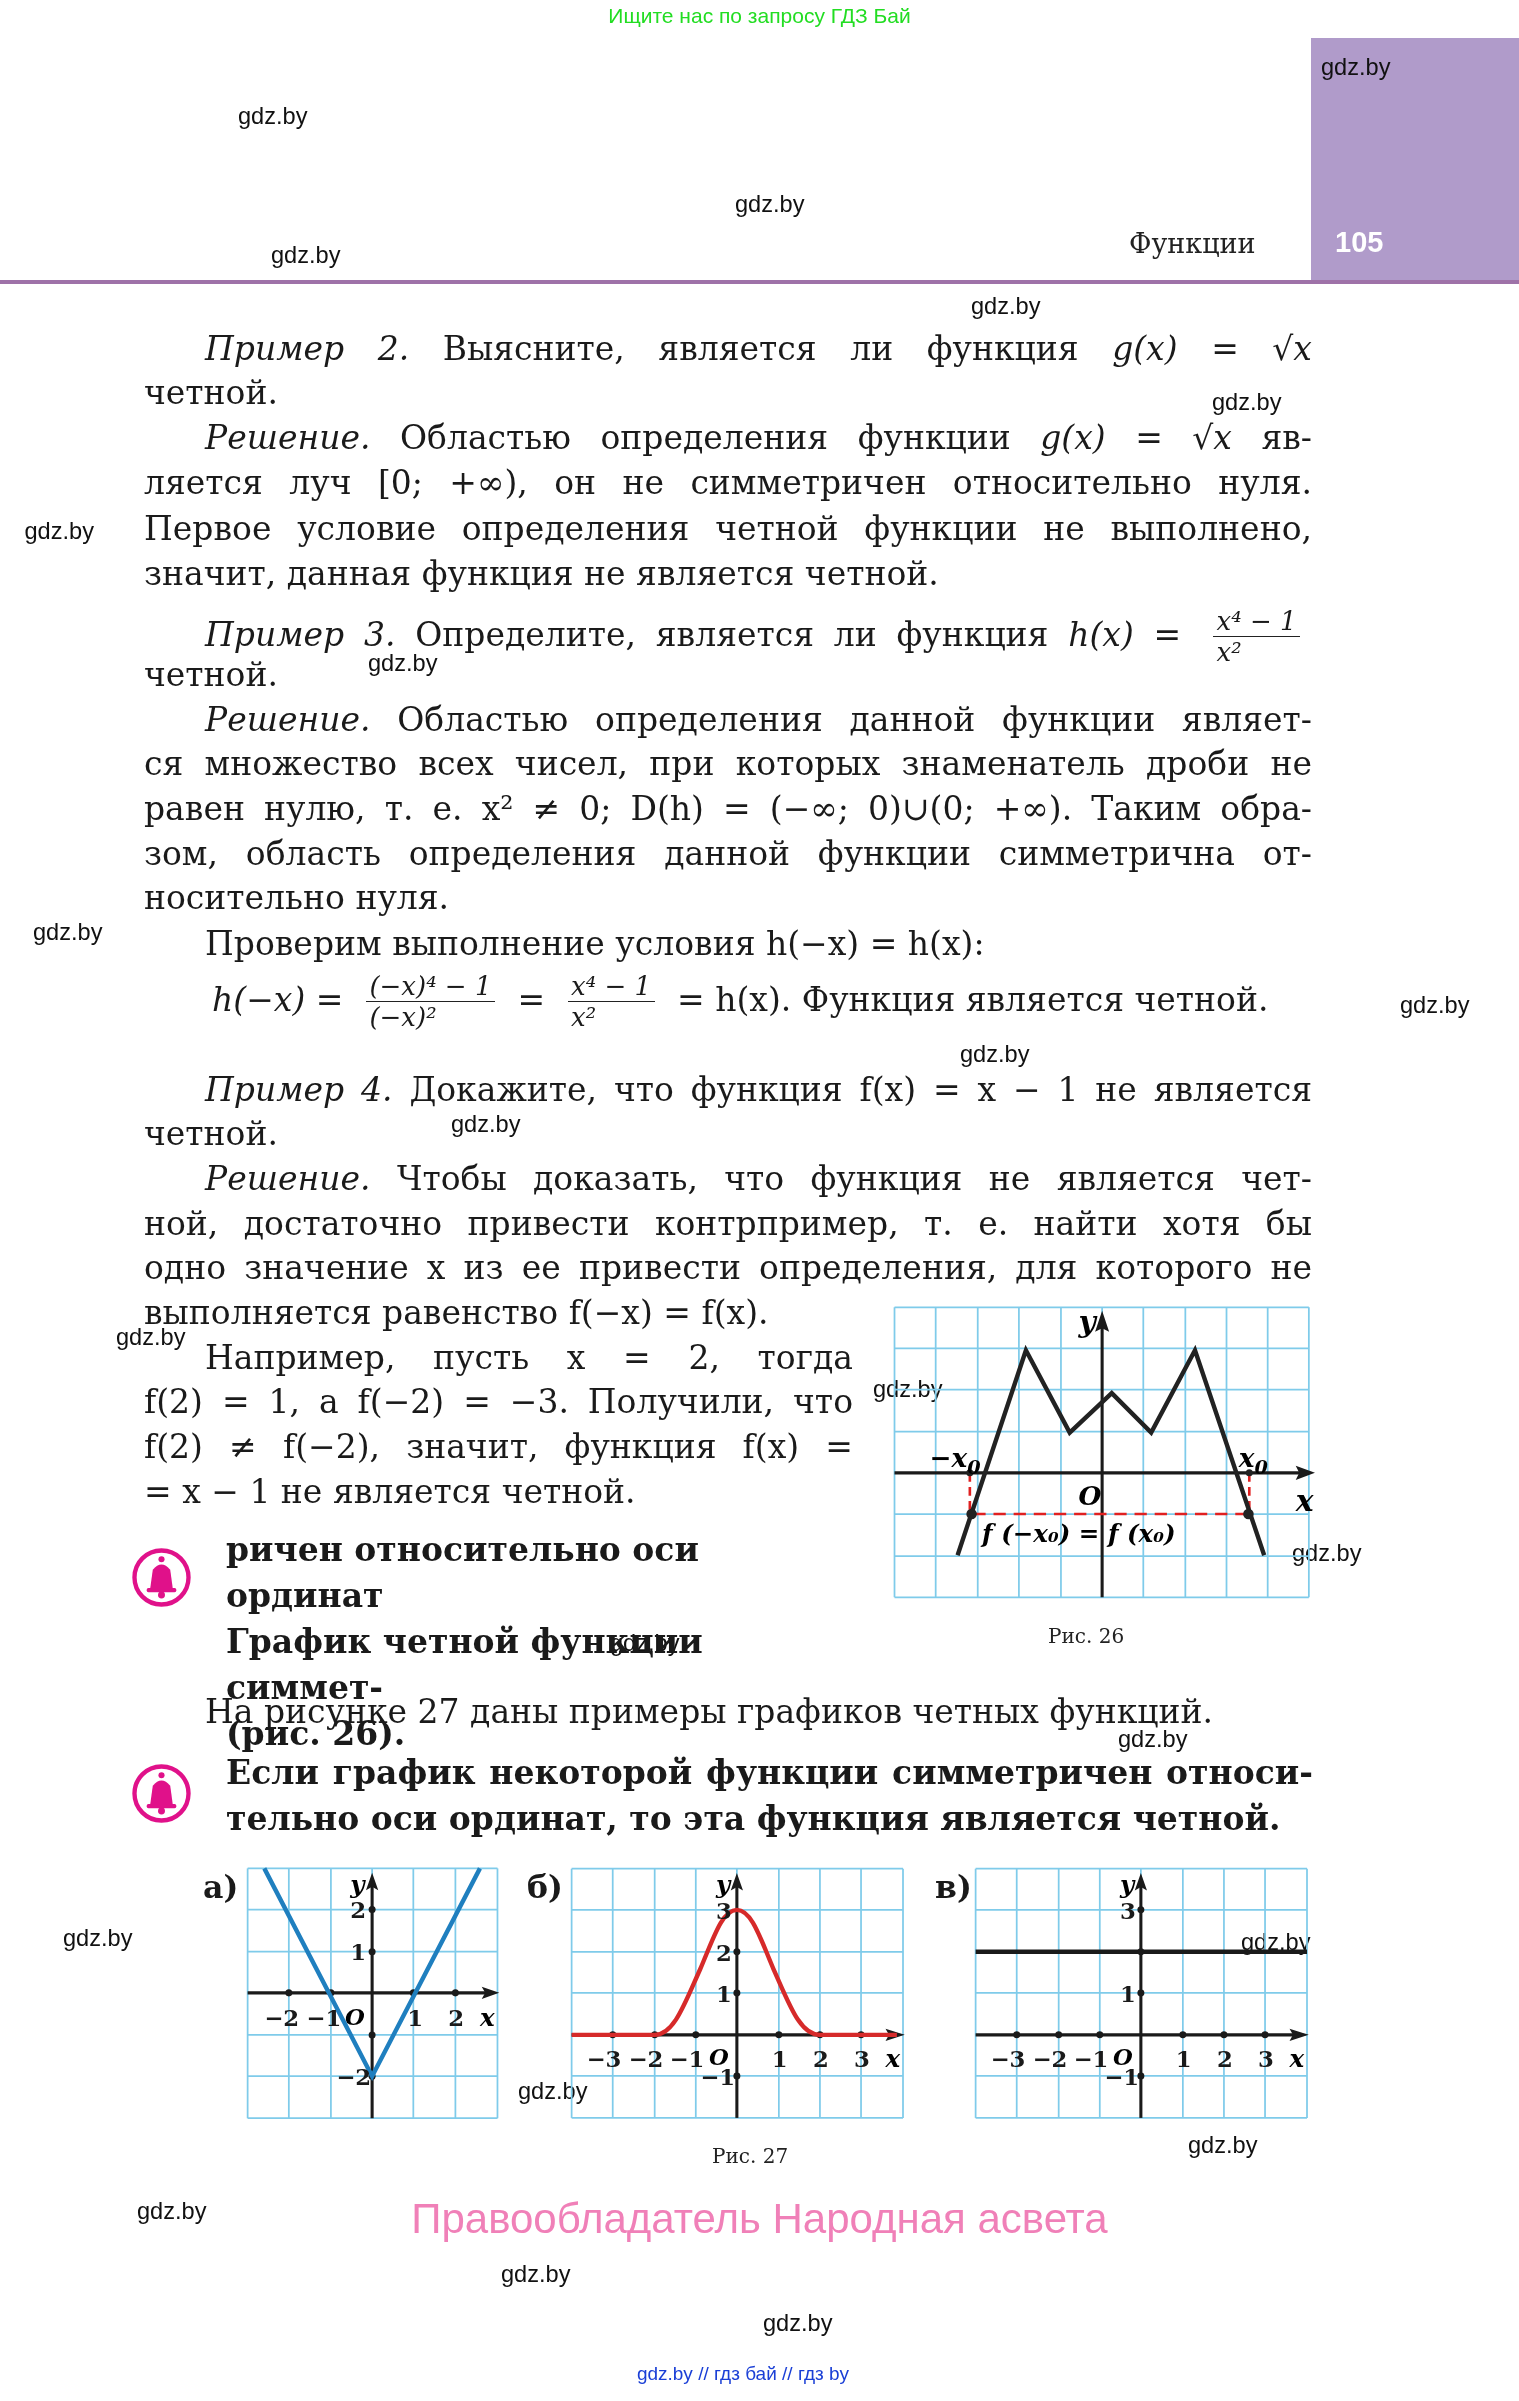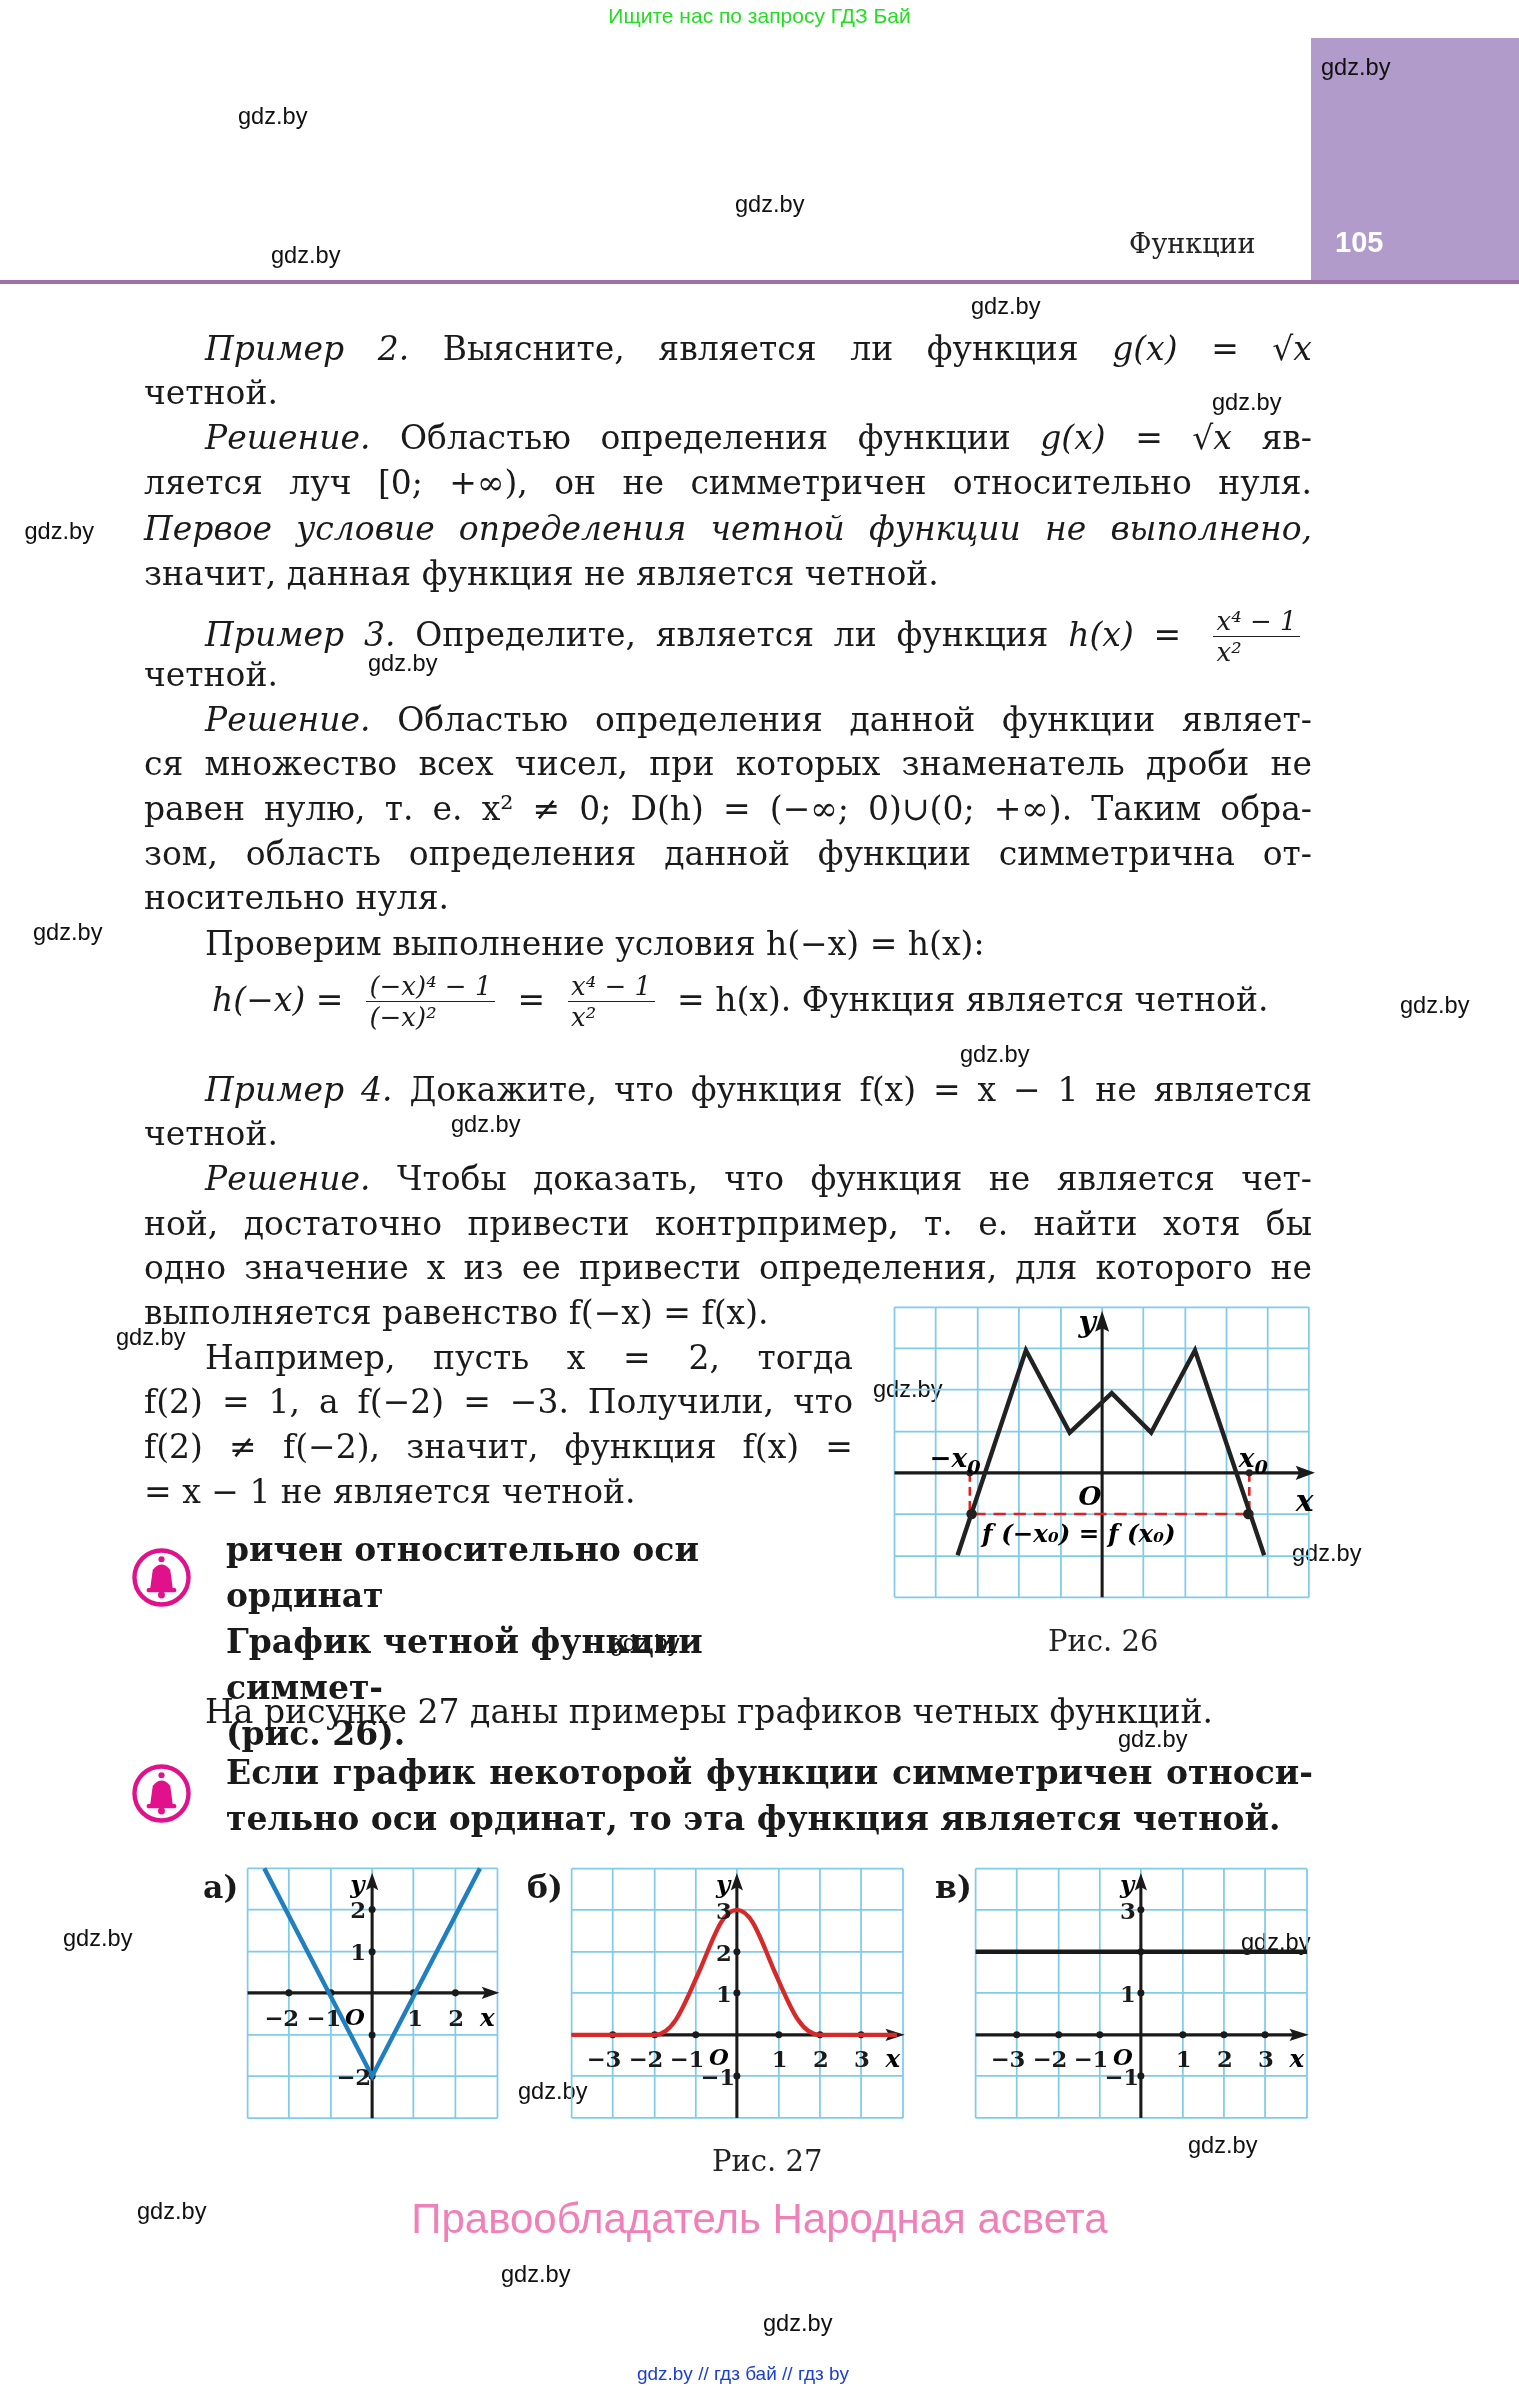--- a/index.html
+++ b/index.html
@@ -19,21 +19,21 @@
   .short{width:709px;}
   .short.ind{width:648px;}
   i, .it{font-style:italic;}
   .frac{display:inline-block;vertical-align:middle;text-align:center;font-size:26px;line-height:30px;margin:0 12px;}
   .frac .n{display:block;border-bottom:1.8px solid #222;padding:0 3.5px;}
   .frac .d{display:block;padding:0 3.5px;}
   .bell{width:61px;height:61px;}
   .rulebox{font-weight:bold;font-size:33px;line-height:46px;}
   .footer-pink{left:0;width:1519px;top:2195px;text-align:center;font-family:"Liberation Sans",sans-serif;font-size:42px;color:#f080b8;}
   .footer-links{left:0;width:1486px;top:2363px;text-align:center;font-family:"Liberation Sans",sans-serif;font-size:19px;color:#1a3fd6;}
-  .figcap{font-size:29px;color:#222;}
+  .figcap{font-size:20px;color:#222;}
   .panel-label{font-weight:bold;font-size:31.5px;}
   svg text{font-family:"DejaVu Serif","Liberation Serif",serif;}
 </style>
 </head>
 <body>
 
 <div class="abs topnote">Ищите нас по запросу ГДЗ Бай</div>
 
 <div class="abs band"></div>
 <div class="abs rule"></div>
@@ -73,21 +73,21 @@
   <span class="it">g(x) = √x</span>
 </div>
 <div class="abs line last" style="top:370px;">четной.</div>
 <div class="abs line ind" style="top:415px;">
   <span class="it">Решение.</span>
   <span>Областью определения функции</span>
   <span class="it">g(x) = √x</span>
   <span>яв-</span>
 </div>
 <div class="abs line" style="top:460px;">ляется луч [0; +∞), он не симметричен относительно нуля.</div>
-<div class="abs line" style="top:506px;font-style:italic;">Первое условие определения четной функции не выполнено,</div>
+<div class="abs line" style="top:506px;">Первое условие определения четной функции не выполнено,</div>
 <div class="abs line last" style="top:551px;">значит, данная функция не является четной.</div>
 
 <div class="abs line ind" style="top:606px;">
   <span class="it">Пример 3.</span>
   <span>Определите, является ли функция</span>
   <span>
     <span class="it">h(x) =</span>
     <span class="frac"><span class="n it">x⁴ − 1</span><span class="d it">x²</span></span>
   </span>
 </div>

